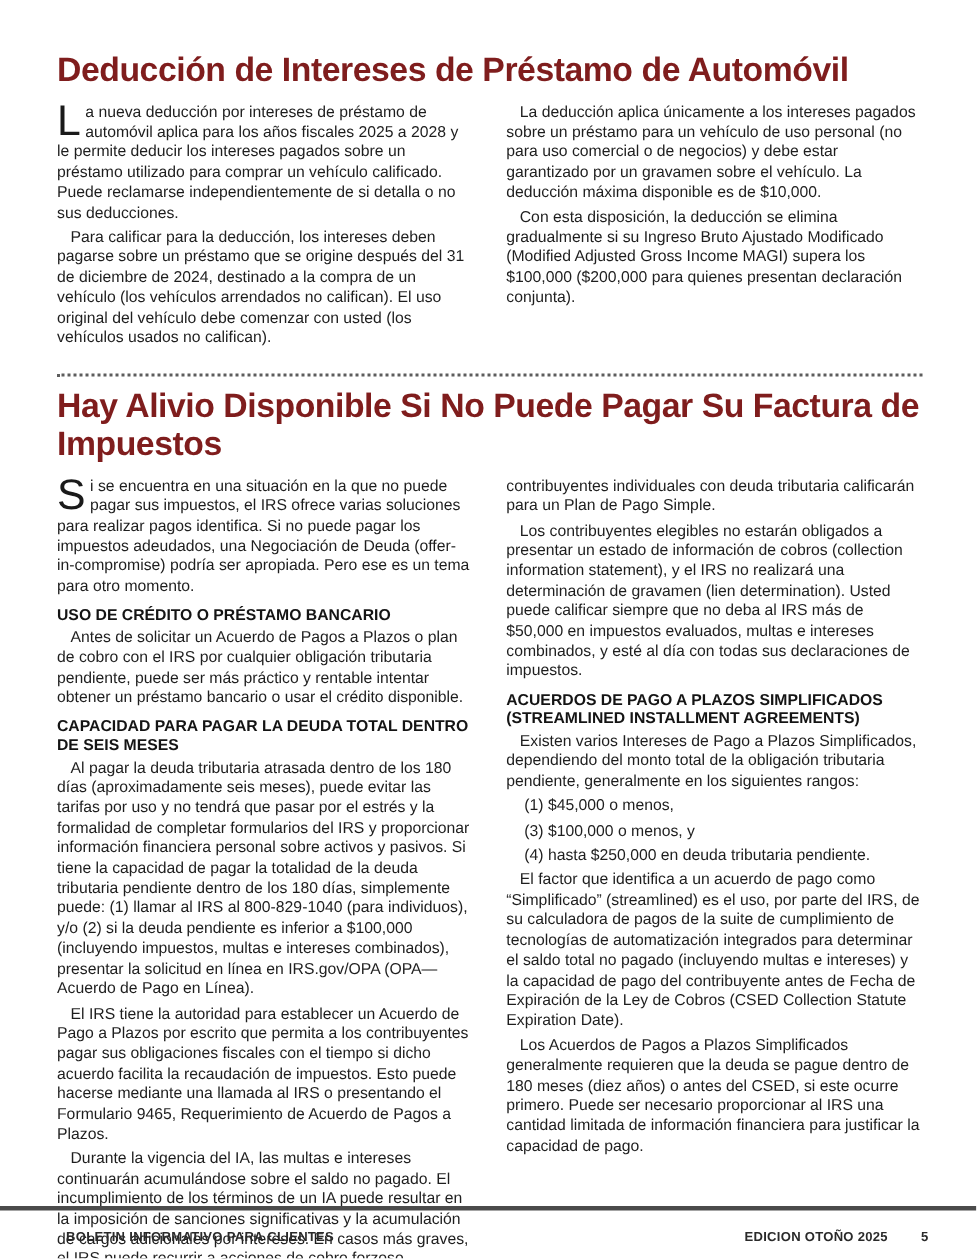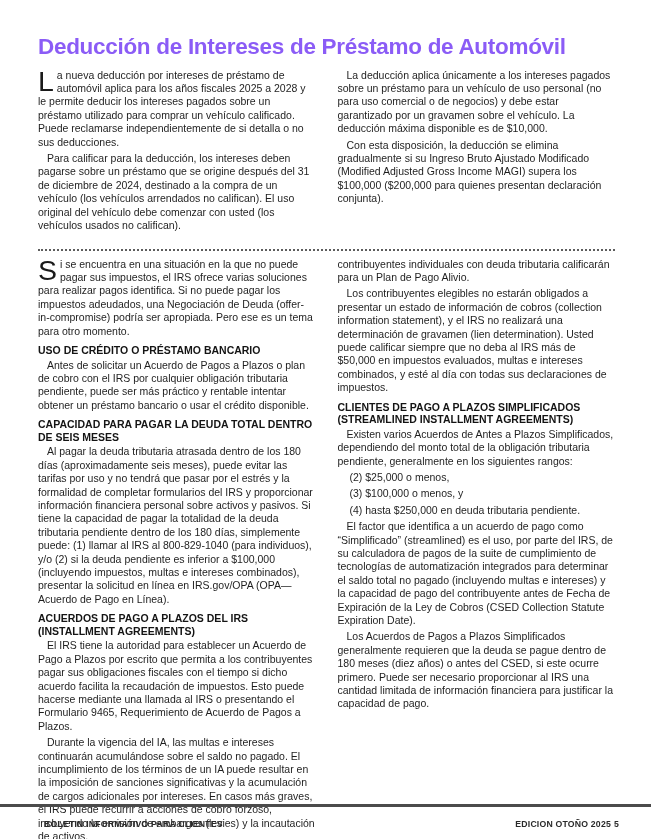--- a/index.html
+++ b/index.html
@@ -10,21 +10,21 @@
     overflow:hidden;
     font-family:"Liberation Sans",sans-serif;
     color:#1e1e1e;
     box-sizing:border-box;
     padding:34px 36px 0 38px;
   }
   .article-title{
     font-size:22.5px;
     font-weight:bold;
     letter-spacing:-0.3px;
-    color:#8b5cf6;
+    color:#7f1d1d;
     line-height:1.14;
     margin:0 0 9px 0;
   }
   .columns{display:flex;gap:22px;}
   .col{flex:1 1 0;min-width:0;}
   .body-text, .col p{
     font-size:10.5px;
     line-height:13.4px;
     margin:0 0 3px 0;
     text-align:left;
@@ -66,21 +66,21 @@
     top:819px;
     padding:0 32px 0 44px;
     display:flex;
     justify-content:space-between;
     align-items:flex-start;
     font-size:8.7px;
     font-weight:bold;
     letter-spacing:0.2px;
     color:#2a2a2a;
   }
-  .footer-right{display:flex;gap:3px;padding-left:28px;}
+  .footer-right{display:flex;gap:22px;padding-left:28px;}
   .article2-block{margin-top:4px;}
 </style>
 </head>
 <body>
 
 <div class="page">
 
   <section>
     <h1 class="article-title">Deducción de Intereses de Préstamo de Automóvil</h1>
     <div class="columns">
@@ -91,44 +91,44 @@
       <div class="col">
         <p class="ind">La deducción aplica únicamente a los intereses pagados sobre un préstamo para un vehículo de uso personal (no para uso comercial o de negocios) y debe estar garantizado por un gravamen sobre el vehículo.  La deducción máxima disponible es de $10,000.</p>
         <p class="ind">Con esta disposición, la deducción se elimina gradualmente si su Ingreso Bruto Ajustado Modificado (Modified Adjusted Gross Income MAGI) supera los $100,000 ($200,000 para quienes presentan declaración conjunta).</p>
       </div>
     </div>
   </section>
 
   <hr class="divider">
 
   <section class="article2-block">
+    <h1 class="article-title">Hay Alivio Disponible Si No Puede Pagar Su Factura de Impuestos</h1>
     <div class="columns">
       <div class="col">
         <p><span class="dropcap">S</span><span>i se encuentra en una situación en la que no puede pagar sus impuestos, el IRS ofrece varias soluciones para realizar pagos identifica. Si no puede pagar los impuestos adeudados, una Negociación de Deuda (offer-in-compromise) podría ser apropiada. Pero ese es un tema para otro momento.</span></p>
 
         <h2 class="subhead">USO DE CRÉDITO O PRÉSTAMO BANCARIO</h2>
         <p class="ind">Antes de solicitar un Acuerdo de Pagos a Plazos o plan de cobro con el IRS por cualquier obligación tributaria pendiente, puede ser más práctico y rentable intentar obtener un préstamo bancario o usar el crédito disponible.</p>
 
         <h2 class="subhead">CAPACIDAD PARA PAGAR LA DEUDA TOTAL DENTRO DE SEIS MESES</h2>
         <p class="ind">Al pagar la deuda tributaria atrasada dentro de los 180 días (aproximadamente seis meses), puede evitar las tarifas por uso y no tendrá que pasar por el estrés y la formalidad de completar formularios del IRS y proporcionar información financiera personal sobre activos y pasivos. Si tiene la capacidad de pagar la totalidad de la deuda tributaria pendiente dentro de los 180 días, simplemente puede: (1) llamar al IRS al 800-829-1040 (para individuos), y/o (2) si la deuda pendiente es inferior a $100,000 (incluyendo impuestos, multas e intereses combinados), presentar la solicitud en línea en IRS.gov/OPA (OPA—Acuerdo de Pago en Línea).</p>
 
-        <h2 class="subhead">ACUERDOS DE PAGO A PLAZOS DEL IRS (INSTALLMENT AGREEMENTS)</h2>
         <p class="ind">El IRS tiene la autoridad para establecer un Acuerdo de Pago a Plazos por escrito que permita a los contribuyentes pagar sus obligaciones fiscales con el tiempo si dicho acuerdo facilita la recaudación de impuestos. Esto puede hacerse mediante una llamada al IRS o presentando el Formulario 9465, Requerimiento de Acuerdo de Pagos a Plazos.</p>
         <p class="ind">Durante la vigencia del IA, las multas e intereses continuarán acumulándose sobre el saldo no pagado. El incumplimiento de los términos de un IA puede resultar en la imposición de sanciones significativas y la acumulación de cargos adicionales por intereses. En casos más graves, el IRS puede recurrir a acciones de cobro forzoso, incluyendo la emisión de embargos (levies) y la incautación de activos.</p>
 
       </div>
 
       <div class="col">
-        <p>contribuyentes individuales con deuda tributaria calificarán para un Plan de Pago Alivio.</p>
+        <p>contribuyentes individuales con deuda tributaria calificarán para un Plan de Pago Simple.</p>
         <p class="ind">Los contribuyentes elegibles no estarán obligados a presentar un estado de información de cobros (collection information statement), y el IRS no realizará una determinación de gravamen (lien determination). Usted puede calificar siempre que no deba al IRS más de $50,000 en impuestos evaluados, multas e intereses combinados, y esté al día con todas sus declaraciones de impuestos.</p>
 
-        <h2 class="subhead">CLIENTES DE PAGO A PLAZOS SIMPLIFICADOS (STREAMLINED INSTALLMENT AGREEMENTS)</h2>
-        <p class="ind">Existen varios Acuerdos de Antes a Plazos Simplificados, dependiendo del monto total de la obligación tributaria pendiente, generalmente en los siguientes rangos:</p>
+        <h2 class="subhead">ACUERDOS DE PAGO A PLAZOS SIMPLIFICADOS (STREAMLINED INSTALLMENT AGREEMENTS)</h2>
+        <p class="ind">Existen varios Intereses de Pago a Plazos Simplificados, dependiendo del monto total de la obligación tributaria pendiente, generalmente en los siguientes rangos:</p>
 
-        <p class="list-item">(2) $25,000 o menos,</p>
+        <p class="list-item">(1) $45,000 o menos,</p>
         <p class="list-item">(3) $100,000 o menos, y</p>
         <p class="list-item">(4) hasta $250,000 en deuda tributaria pendiente.</p>
 
         <p class="ind">El factor que identifica a un acuerdo de pago como “Simplificado” (streamlined) es el uso, por parte del IRS, de su calculadora de pagos de la suite de cumplimiento de tecnologías de automatización integrados para determinar el saldo total no pagado (incluyendo multas e intereses) y la capacidad de pago del contribuyente antes de Fecha de Expiración de la Ley de Cobros (CSED Collection Statute Expiration Date).</p>
         <p class="ind">Los Acuerdos de Pagos a Plazos Simplificados generalmente requieren que la deuda se pague dentro de 180 meses (diez años) o antes del CSED, si este ocurre primero. Puede ser necesario proporcionar al IRS una cantidad limitada de información financiera para justificar la capacidad de pago.</p>
       </div>
     </div>
   </section>
 
   <div class="footer-rule"></div>

